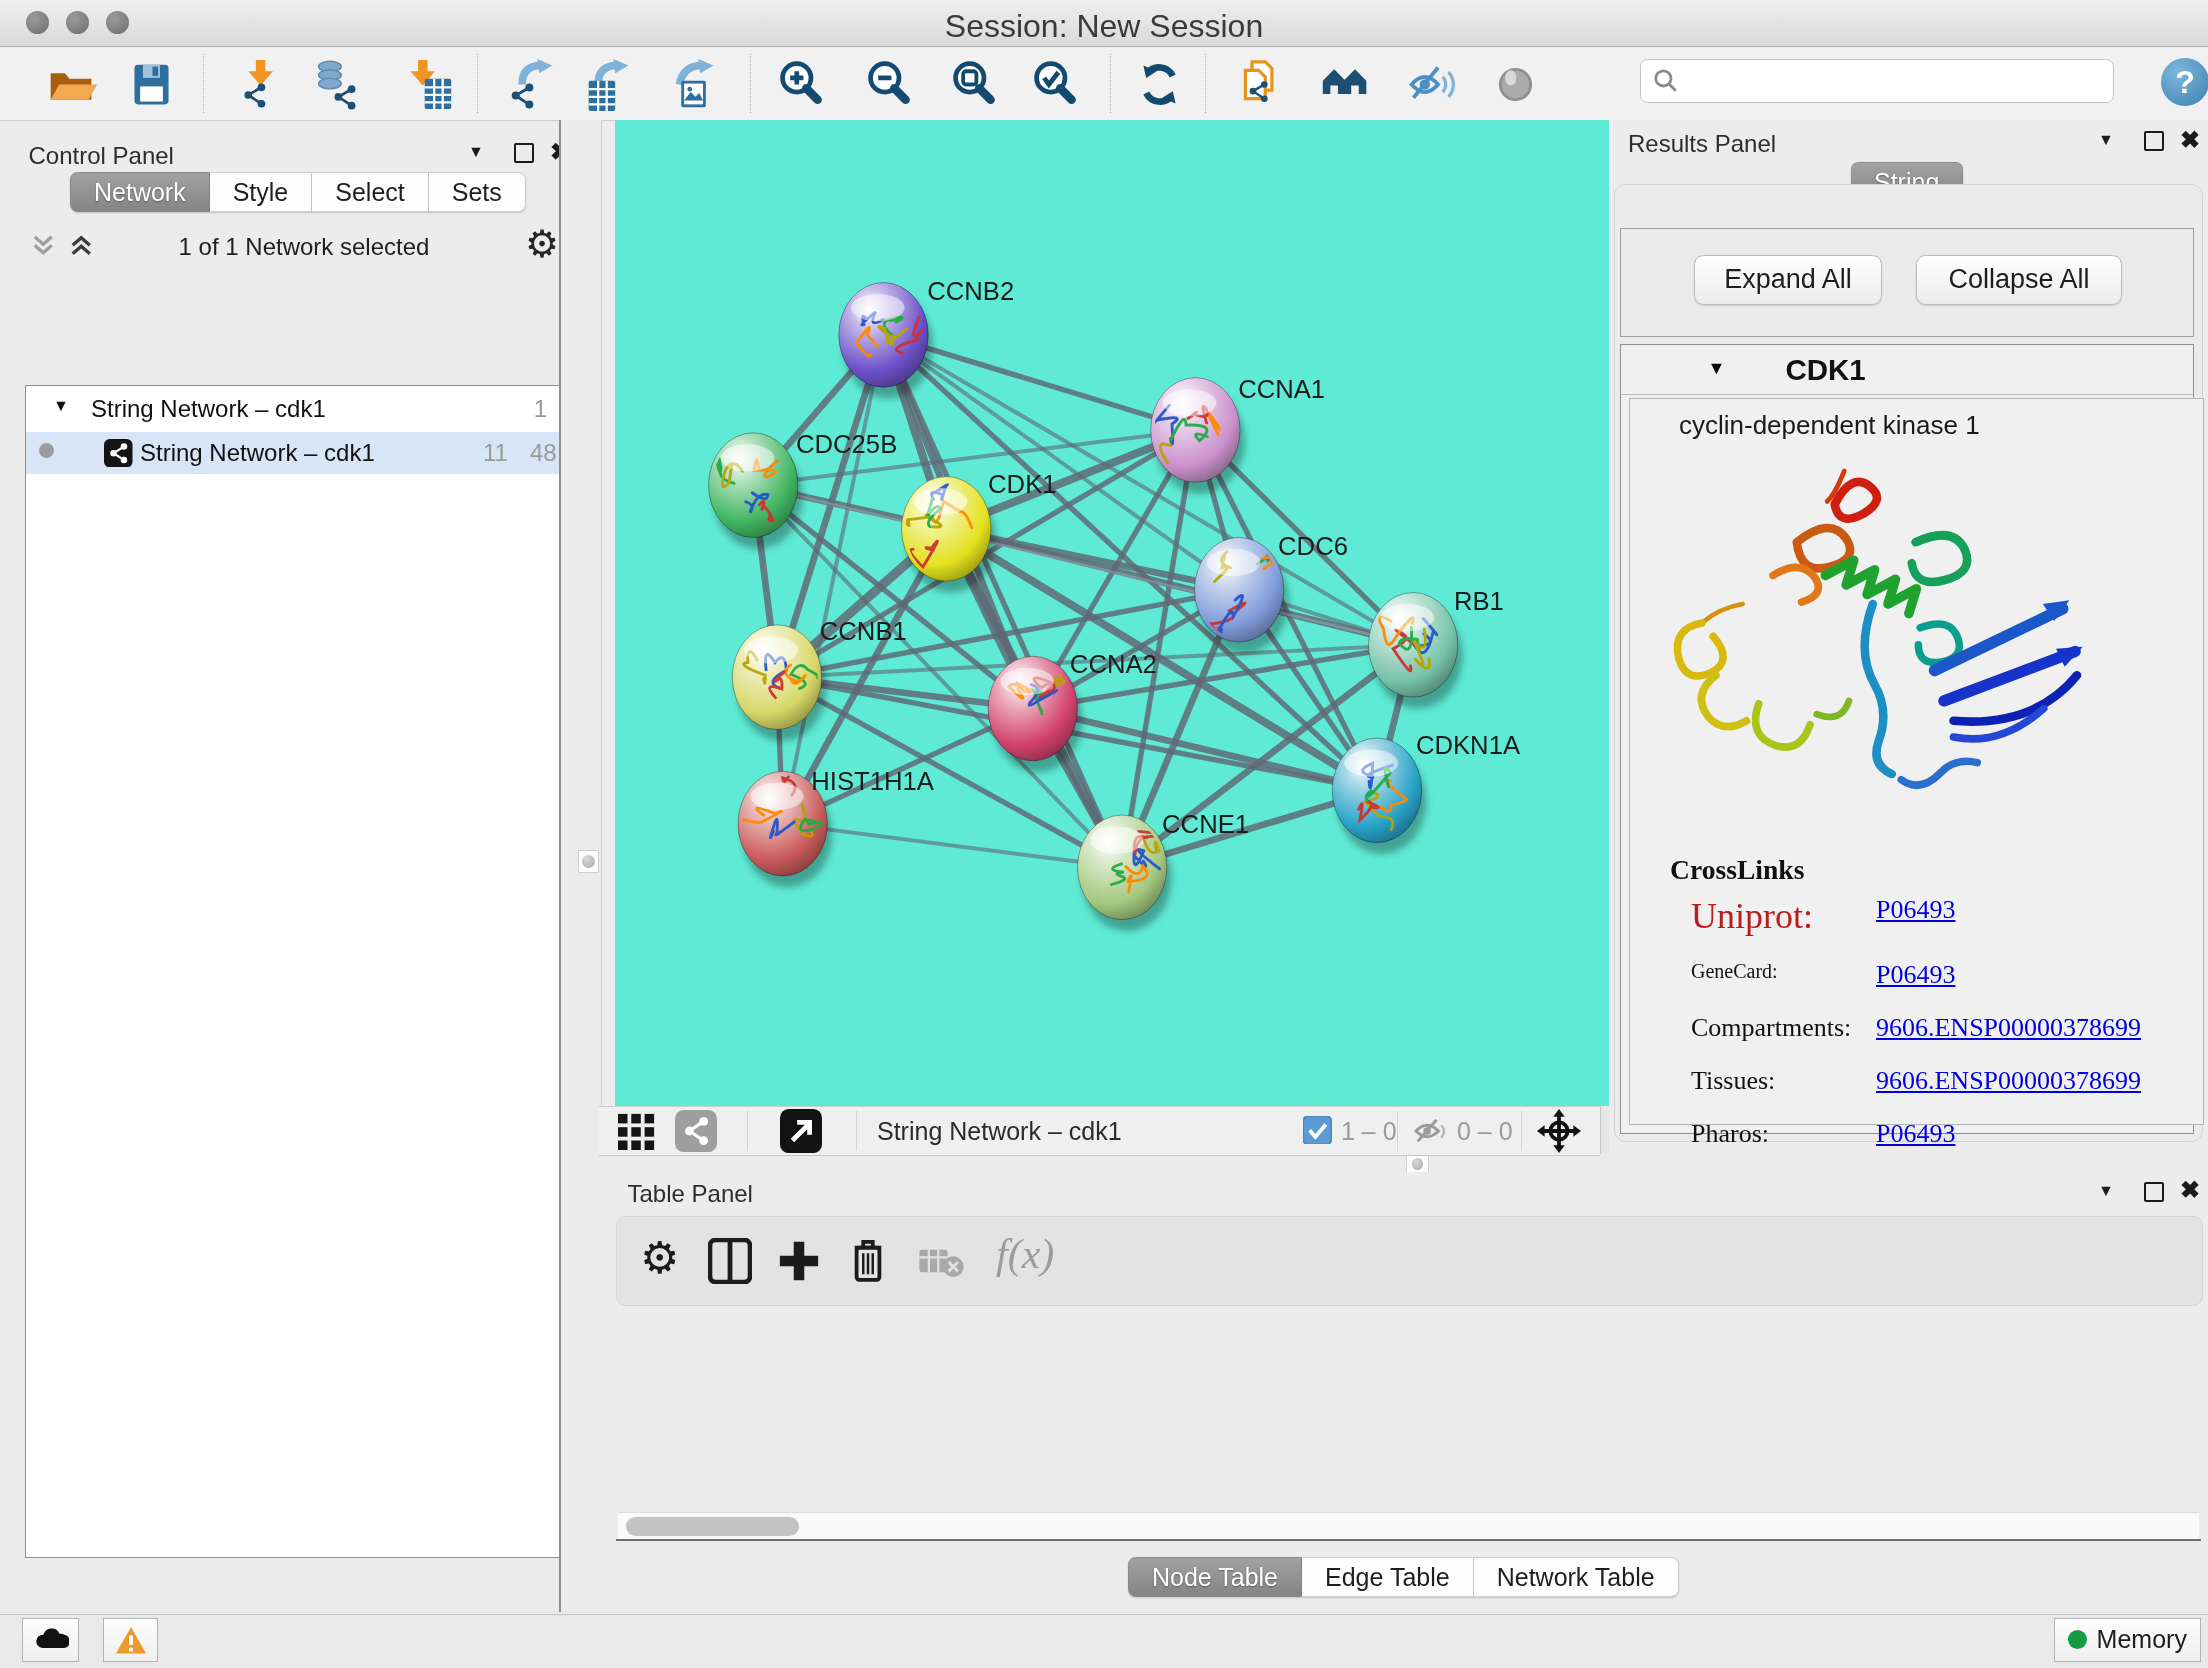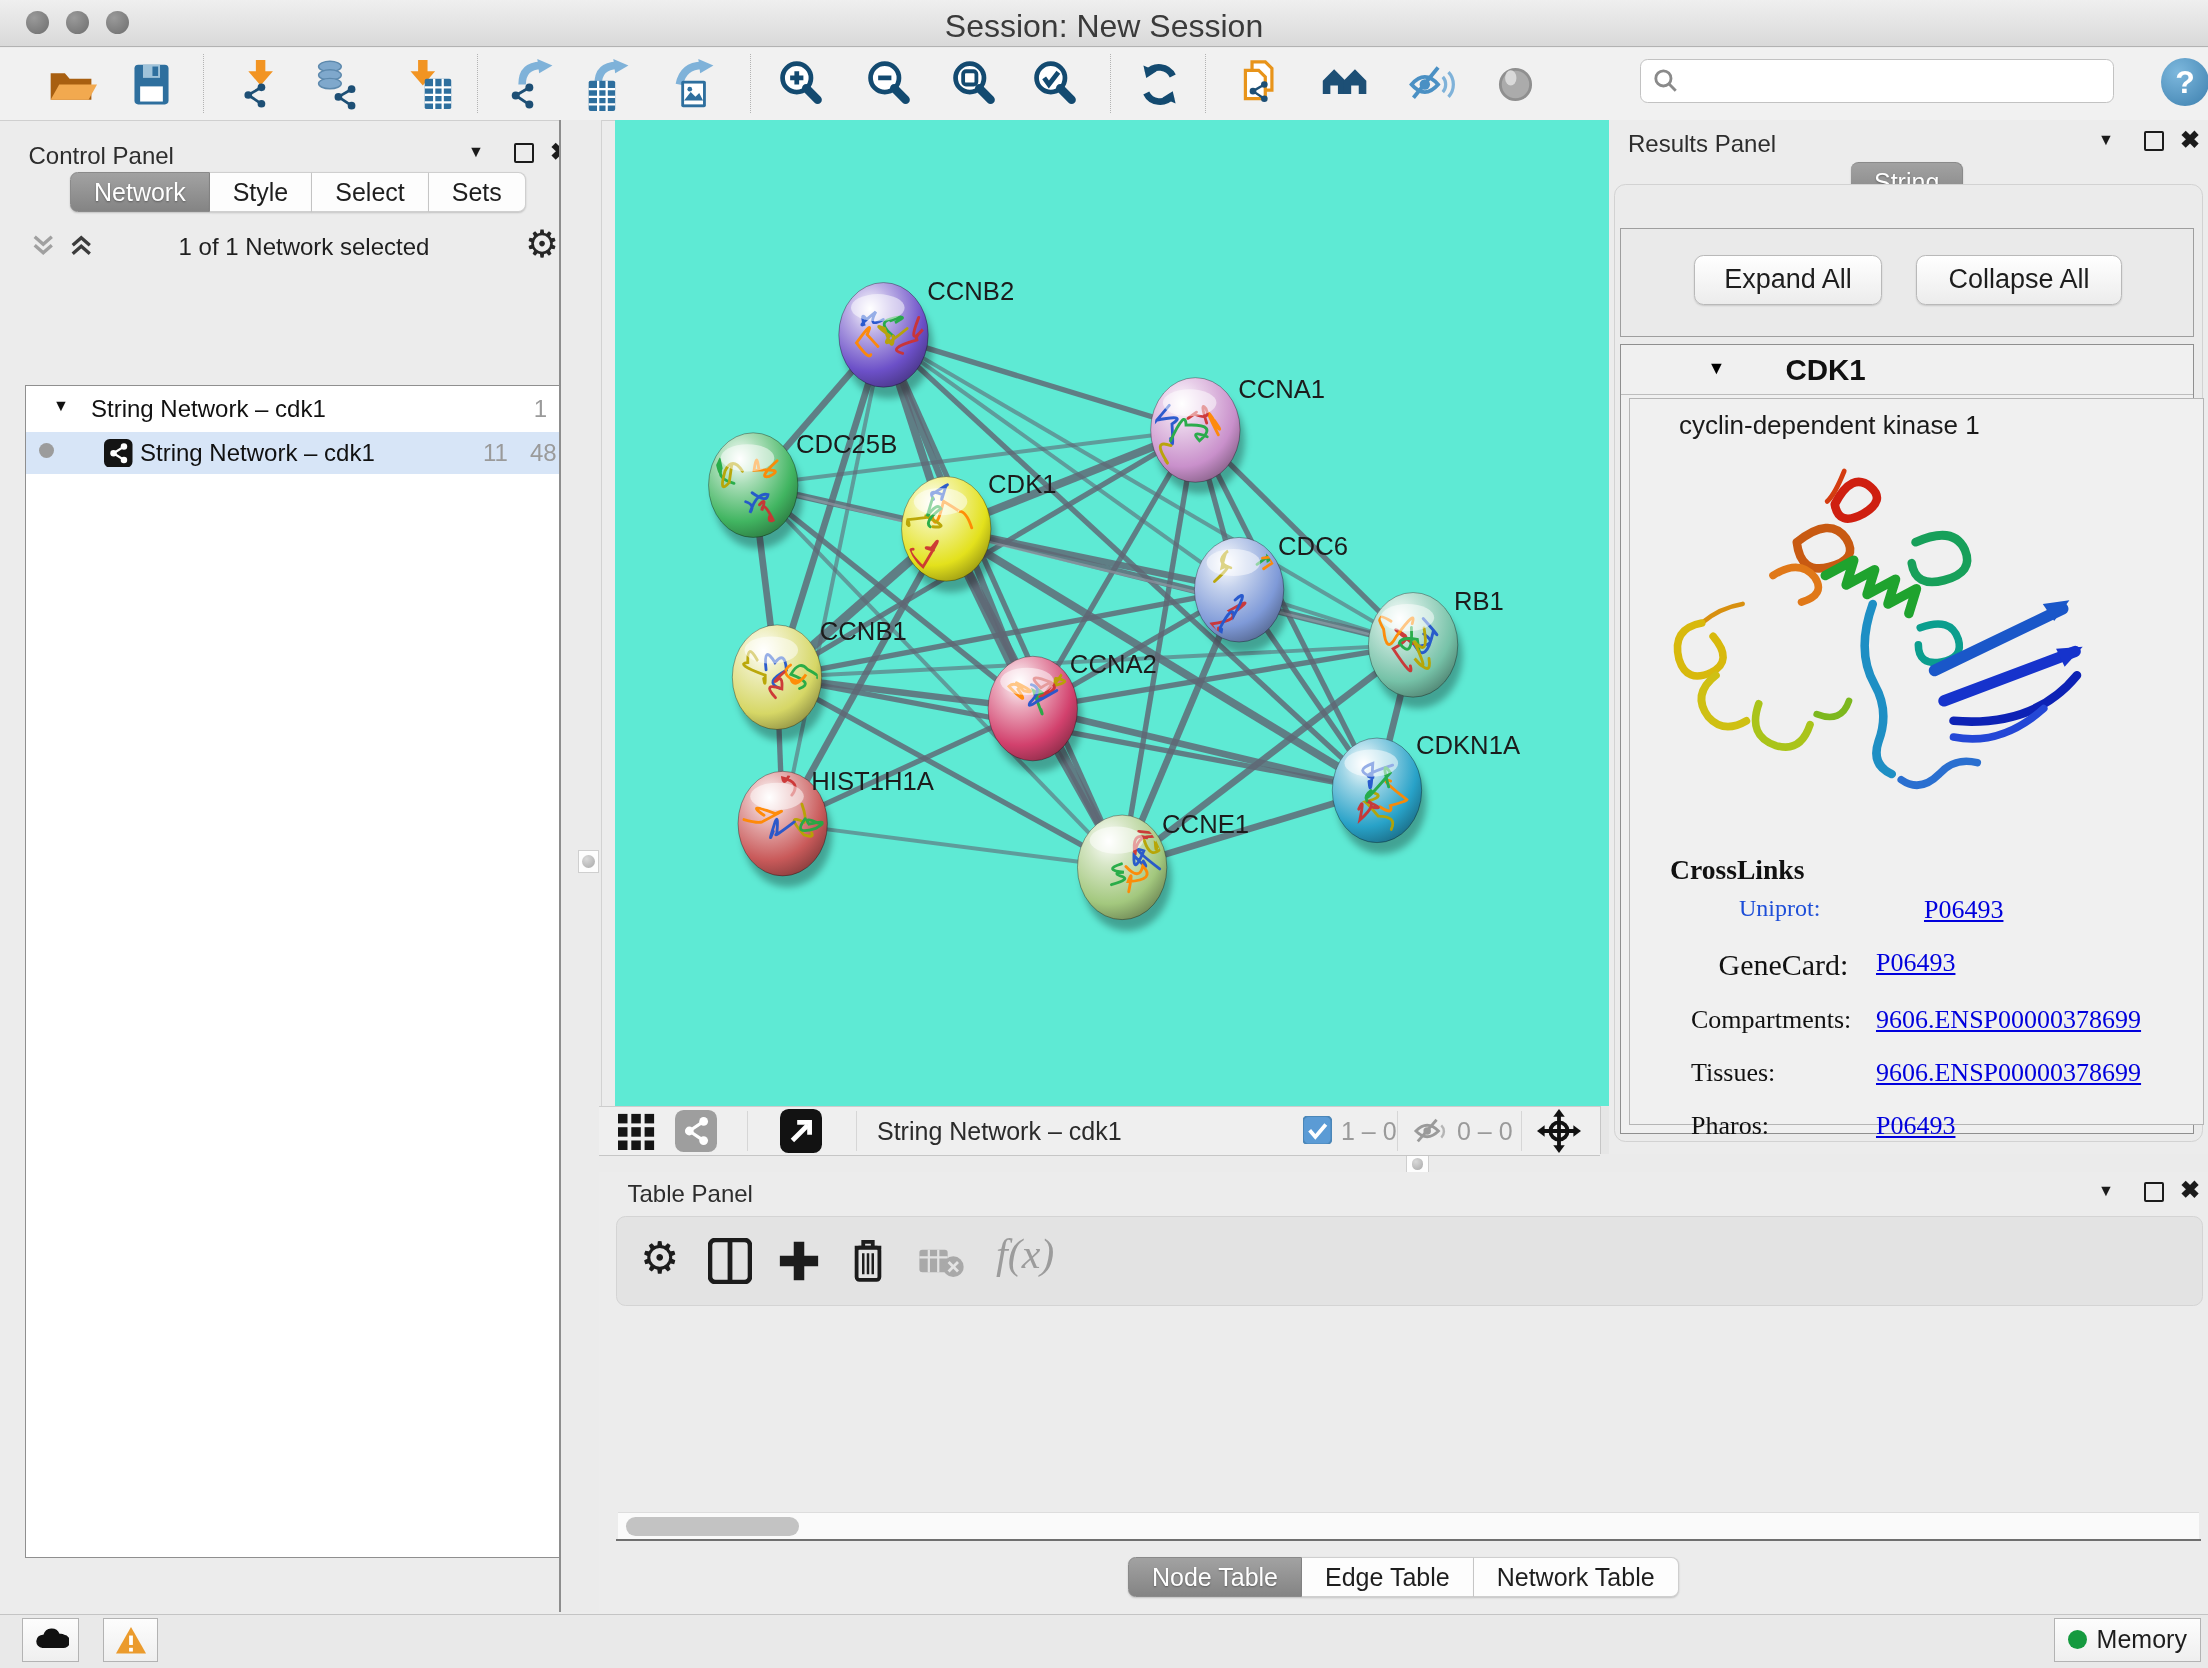--- a/index.html
+++ b/index.html
@@ -690,25 +690,25 @@
             <path d="M462 156l-28 4 12 18z" fill="#1a57c9"></path>
             <path d="M330 262 L468 210" stroke="#1633cc" stroke-width="12"></path>
             <path d="M476 205l-28 2 9 19z" fill="#1633cc"></path>
             <path d="M470 235 q-45 55 -130 48" stroke="#0d22b5" stroke-width="9"></path>
             <path d="M340 300 q50 10 95 -30" stroke="#2447d6" stroke-width="8"></path>
           </g>
         </svg>
         <div class="serif" style="position:absolute;left:40px;top:455px;font-size:27.6px;font-weight:bold;color:#111;">CrossLinks</div>
         <div id="xlinks" style="position:absolute;left:61px;top:496px;width:476px;">
             <div style="display: flex; margin-bottom: 23px;">
-              <span class="serif" style="width: 185px; font-size: 24px; color: #1d4ed8; margin-left: 48px;">Uniprot:</span>
+              <span class="serif" style="width: 185px; font-size: 36px; color: #b91c1c;">Uniprot:</span>
               <span class="serif xl-link" style="font-size: 26px;">P06493</span>
             </div>
             <div style="display: flex; margin-bottom: 23px;">
-              <span class="serif" style="width: 185px; font-size: 30px; color: rgb(17, 17, 17); text-align: center;">GeneCard:</span>
+              <span class="serif" style="width: 185px; font-size: 20px; color: rgb(17, 17, 17);">GeneCard:</span>
               <span class="serif xl-link" style="font-size: 26px;">P06493</span>
             </div>
             <div style="display: flex; margin-bottom: 23px;">
               <span class="serif" style="width: 185px; font-size: 26px; color: rgb(17, 17, 17);">Compartments:</span>
               <span class="serif xl-link" style="font-size: 26px;">9606.ENSP00000378699</span>
             </div>
             <div style="display: flex; margin-bottom: 23px;">
               <span class="serif" style="width: 185px; font-size: 26px; color: rgb(17, 17, 17);">Tissues:</span>
               <span class="serif xl-link" style="font-size: 26px;">9606.ENSP00000378699</span>
             </div>

